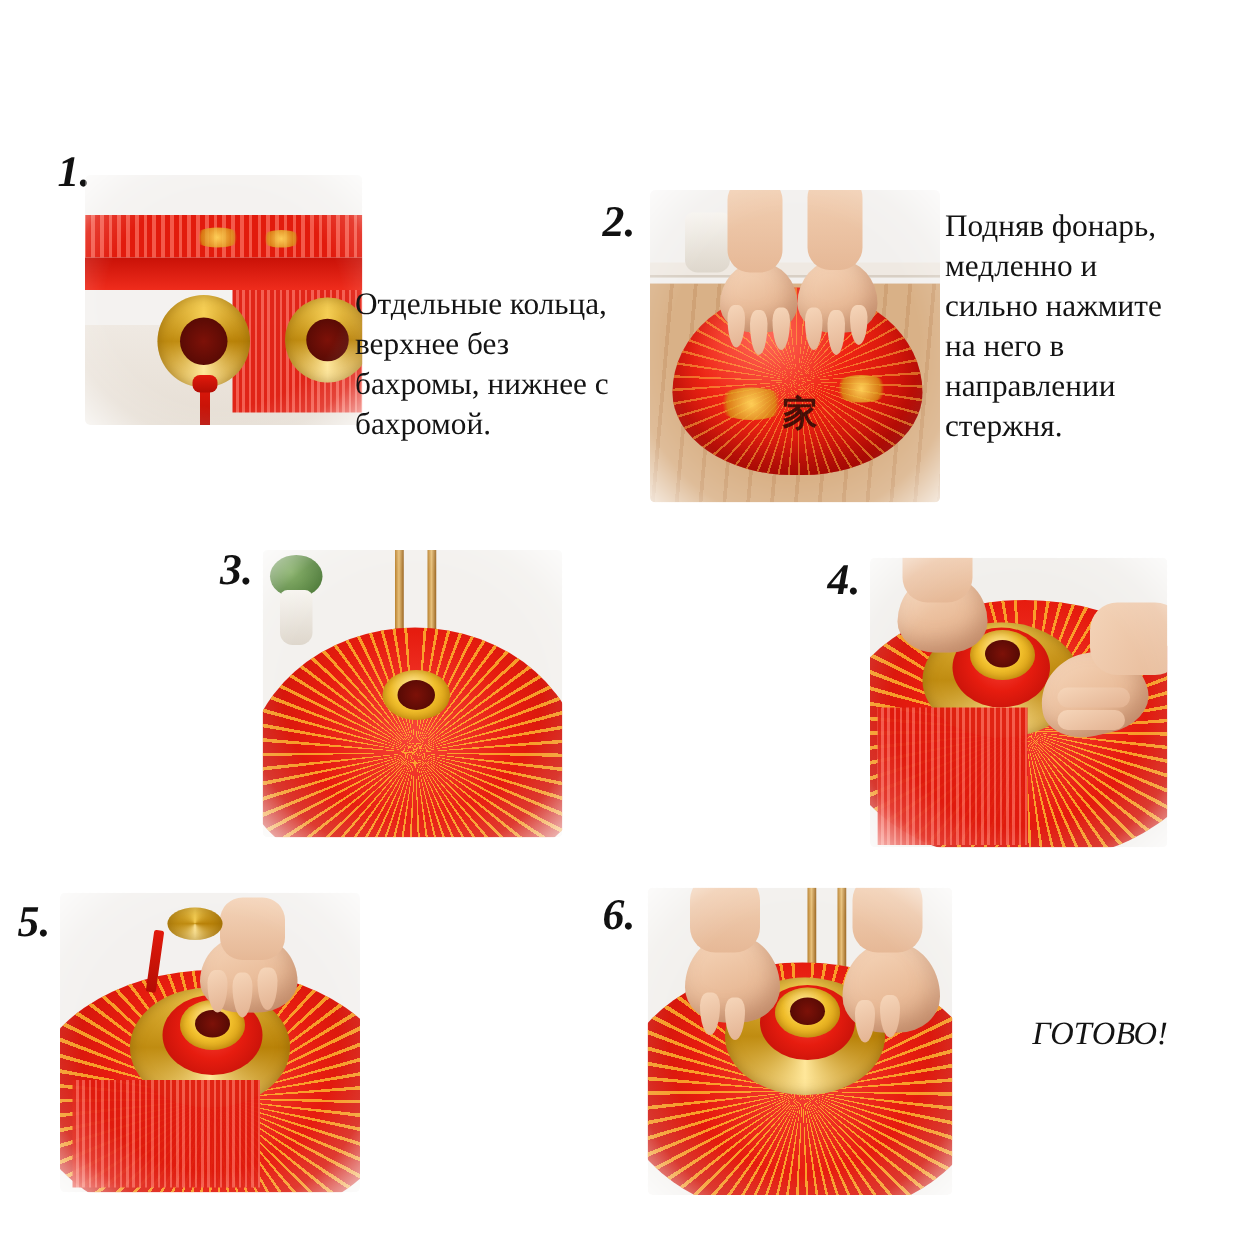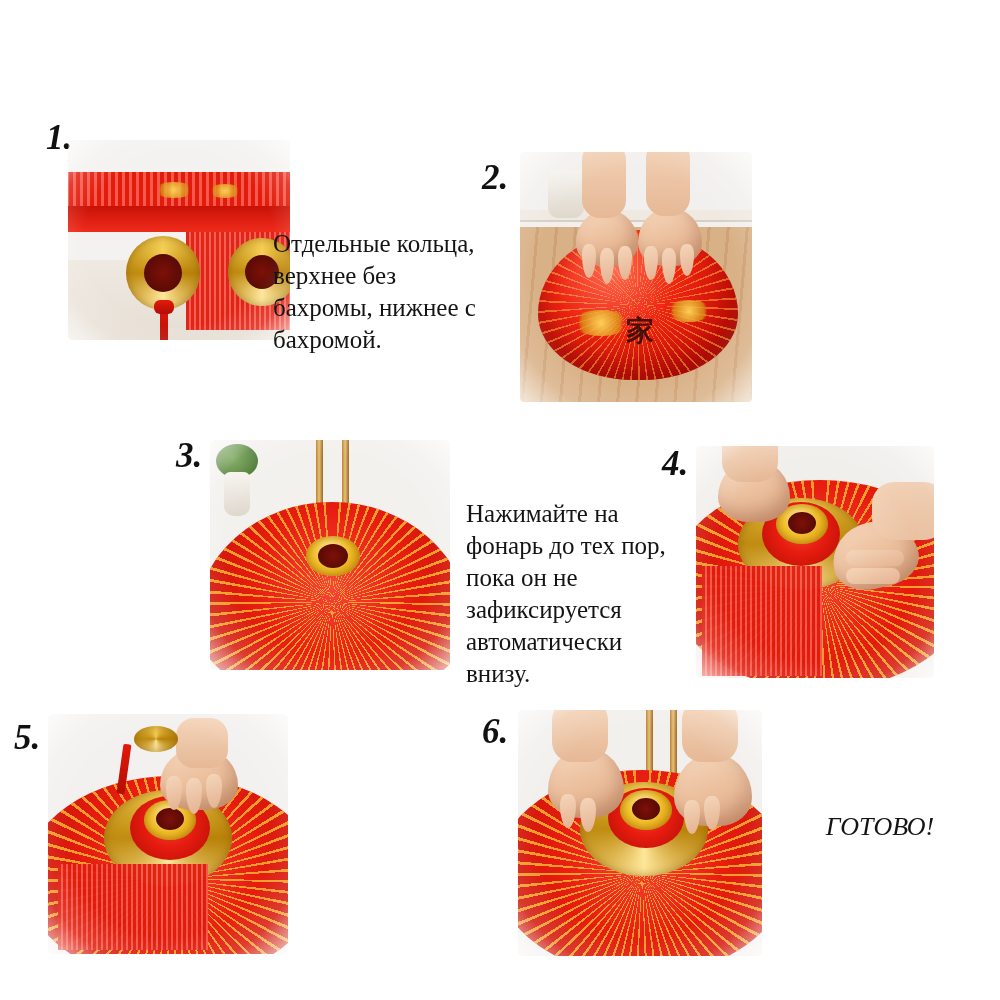--- a/index.html
+++ b/index.html
@@ -193,21 +193,21 @@
         <div class="gold-ring" style="left:58px;top:96px;width:74px;height:74px;"></div>
         <div class="hub-core" style="left:76px;top:114px;width:38px;height:38px;"></div>
         <div class="tassel" style="left:92px;top:162px;width:8px;height:44px;border-radius:0 0 4px 4px;"></div>
         <div class="tassel" style="left:86px;top:160px;width:20px;height:14px;border-radius:6px;"></div>
 
         <div class="gold-ring" style="left:160px;top:98px;width:68px;height:68px;"></div>
         <div class="hub-core" style="left:177px;top:115px;width:34px;height:34px;"></div>
       </div>
     </div>
 
-    <div class="caption" style="left:273px;top:228px;width:230px;">Отдельные кольца,
+    <div class="caption" style="left:284px;top:228px;width:230px;">Отдельные кольца,
 верхнее без
 бахромы, нижнее с
 бахромой.</div>
   </div>
 
   <div class="step" style="left:460px;top:140px;width:540px;height:270px;">
     <div class="step-num" style="left:22px;top:18px;">2.</div>
 
     <div class="photo" style="left:60px;top:12px;width:232px;height:250px;">
       <div class="scene">
@@ -229,20 +229,26 @@
         <div class="finger" style="left:98px;top:94px;width:14px;height:34px;"></div>
         <div class="finger" style="left:124px;top:94px;width:14px;height:34px;"></div>
         <div class="finger" style="left:142px;top:96px;width:14px;height:36px;"></div>
         <div class="finger" style="left:160px;top:92px;width:14px;height:32px;"></div>
 
         <div style="position:absolute;left:62px;top:-10px;width:44px;height:76px;background:linear-gradient(180deg,#f3d2b6,#e6b896);border-radius:18px;"></div>
         <div style="position:absolute;left:126px;top:-12px;width:44px;height:76px;background:linear-gradient(180deg,#f3d2b6,#e6b896);border-radius:18px;"></div>
       </div>
     </div>
 
+    <div class="caption" style="left:296px;top:26px;width:236px;">Подняв фонарь,
+медленно и
+сильно нажмите
+на него в
+направлении
+стержня.</div>
   </div>
 
   <div class="step" style="left:160px;top:420px;width:520px;height:270px;">
     <div class="step-num" style="left:16px;top:16px;">3.</div>
 
     <div class="photo" style="left:50px;top:20px;width:240px;height:230px;">
       <div class="scene">
         <div class="wall" style="background:#f3f1ee;"></div>
         <div class="plant" style="left:6px;top:4px;width:42px;height:34px;"></div>
         <div class="vase" style="left:14px;top:32px;width:26px;height:44px;"></div>
@@ -250,26 +256,20 @@
         <div class="stick" style="left:106px;top:-4px;height:86px;"></div>
         <div class="stick" style="left:132px;top:-4px;height:84px;"></div>
 
         <div class="disc-red" style="left:-14px;top:62px;width:272px;height:200px;border-radius:50% 50% 45% 45% / 60% 60% 40% 40%;"></div>
         <div class="ribs-fan" style="left:-14px;top:62px;width:272px;height:200px;border-radius:50% 50% 45% 45% / 60% 60% 40% 40%;"></div>
         <div class="hub-gold" style="left:96px;top:96px;width:54px;height:40px;"></div>
         <div class="hub-core" style="left:108px;top:104px;width:30px;height:24px;"></div>
       </div>
     </div>
 
-    <div class="caption" style="left:306px;top:78px;width:244px;">Нажимайте на
-фонарь до тех пор,
-пока он не
-зафиксируется
-автоматически
-внизу.</div>
   </div>
 
   <div class="step" style="left:640px;top:430px;width:360px;height:260px;">
     <div class="step-num" style="left:22px;top:14px;">4.</div>
 
     <div class="photo" style="left:56px;top:16px;width:238px;height:232px;">
       <div class="scene">
         <div class="wall" style="background:#f1efec;"></div>
         <div class="disc-red" style="left:-26px;top:34px;width:300px;height:210px;border-radius:50%;"></div>
         <div class="ribs-fan" style="left:-26px;top:34px;width:300px;height:210px;border-radius:50%;"></div>

